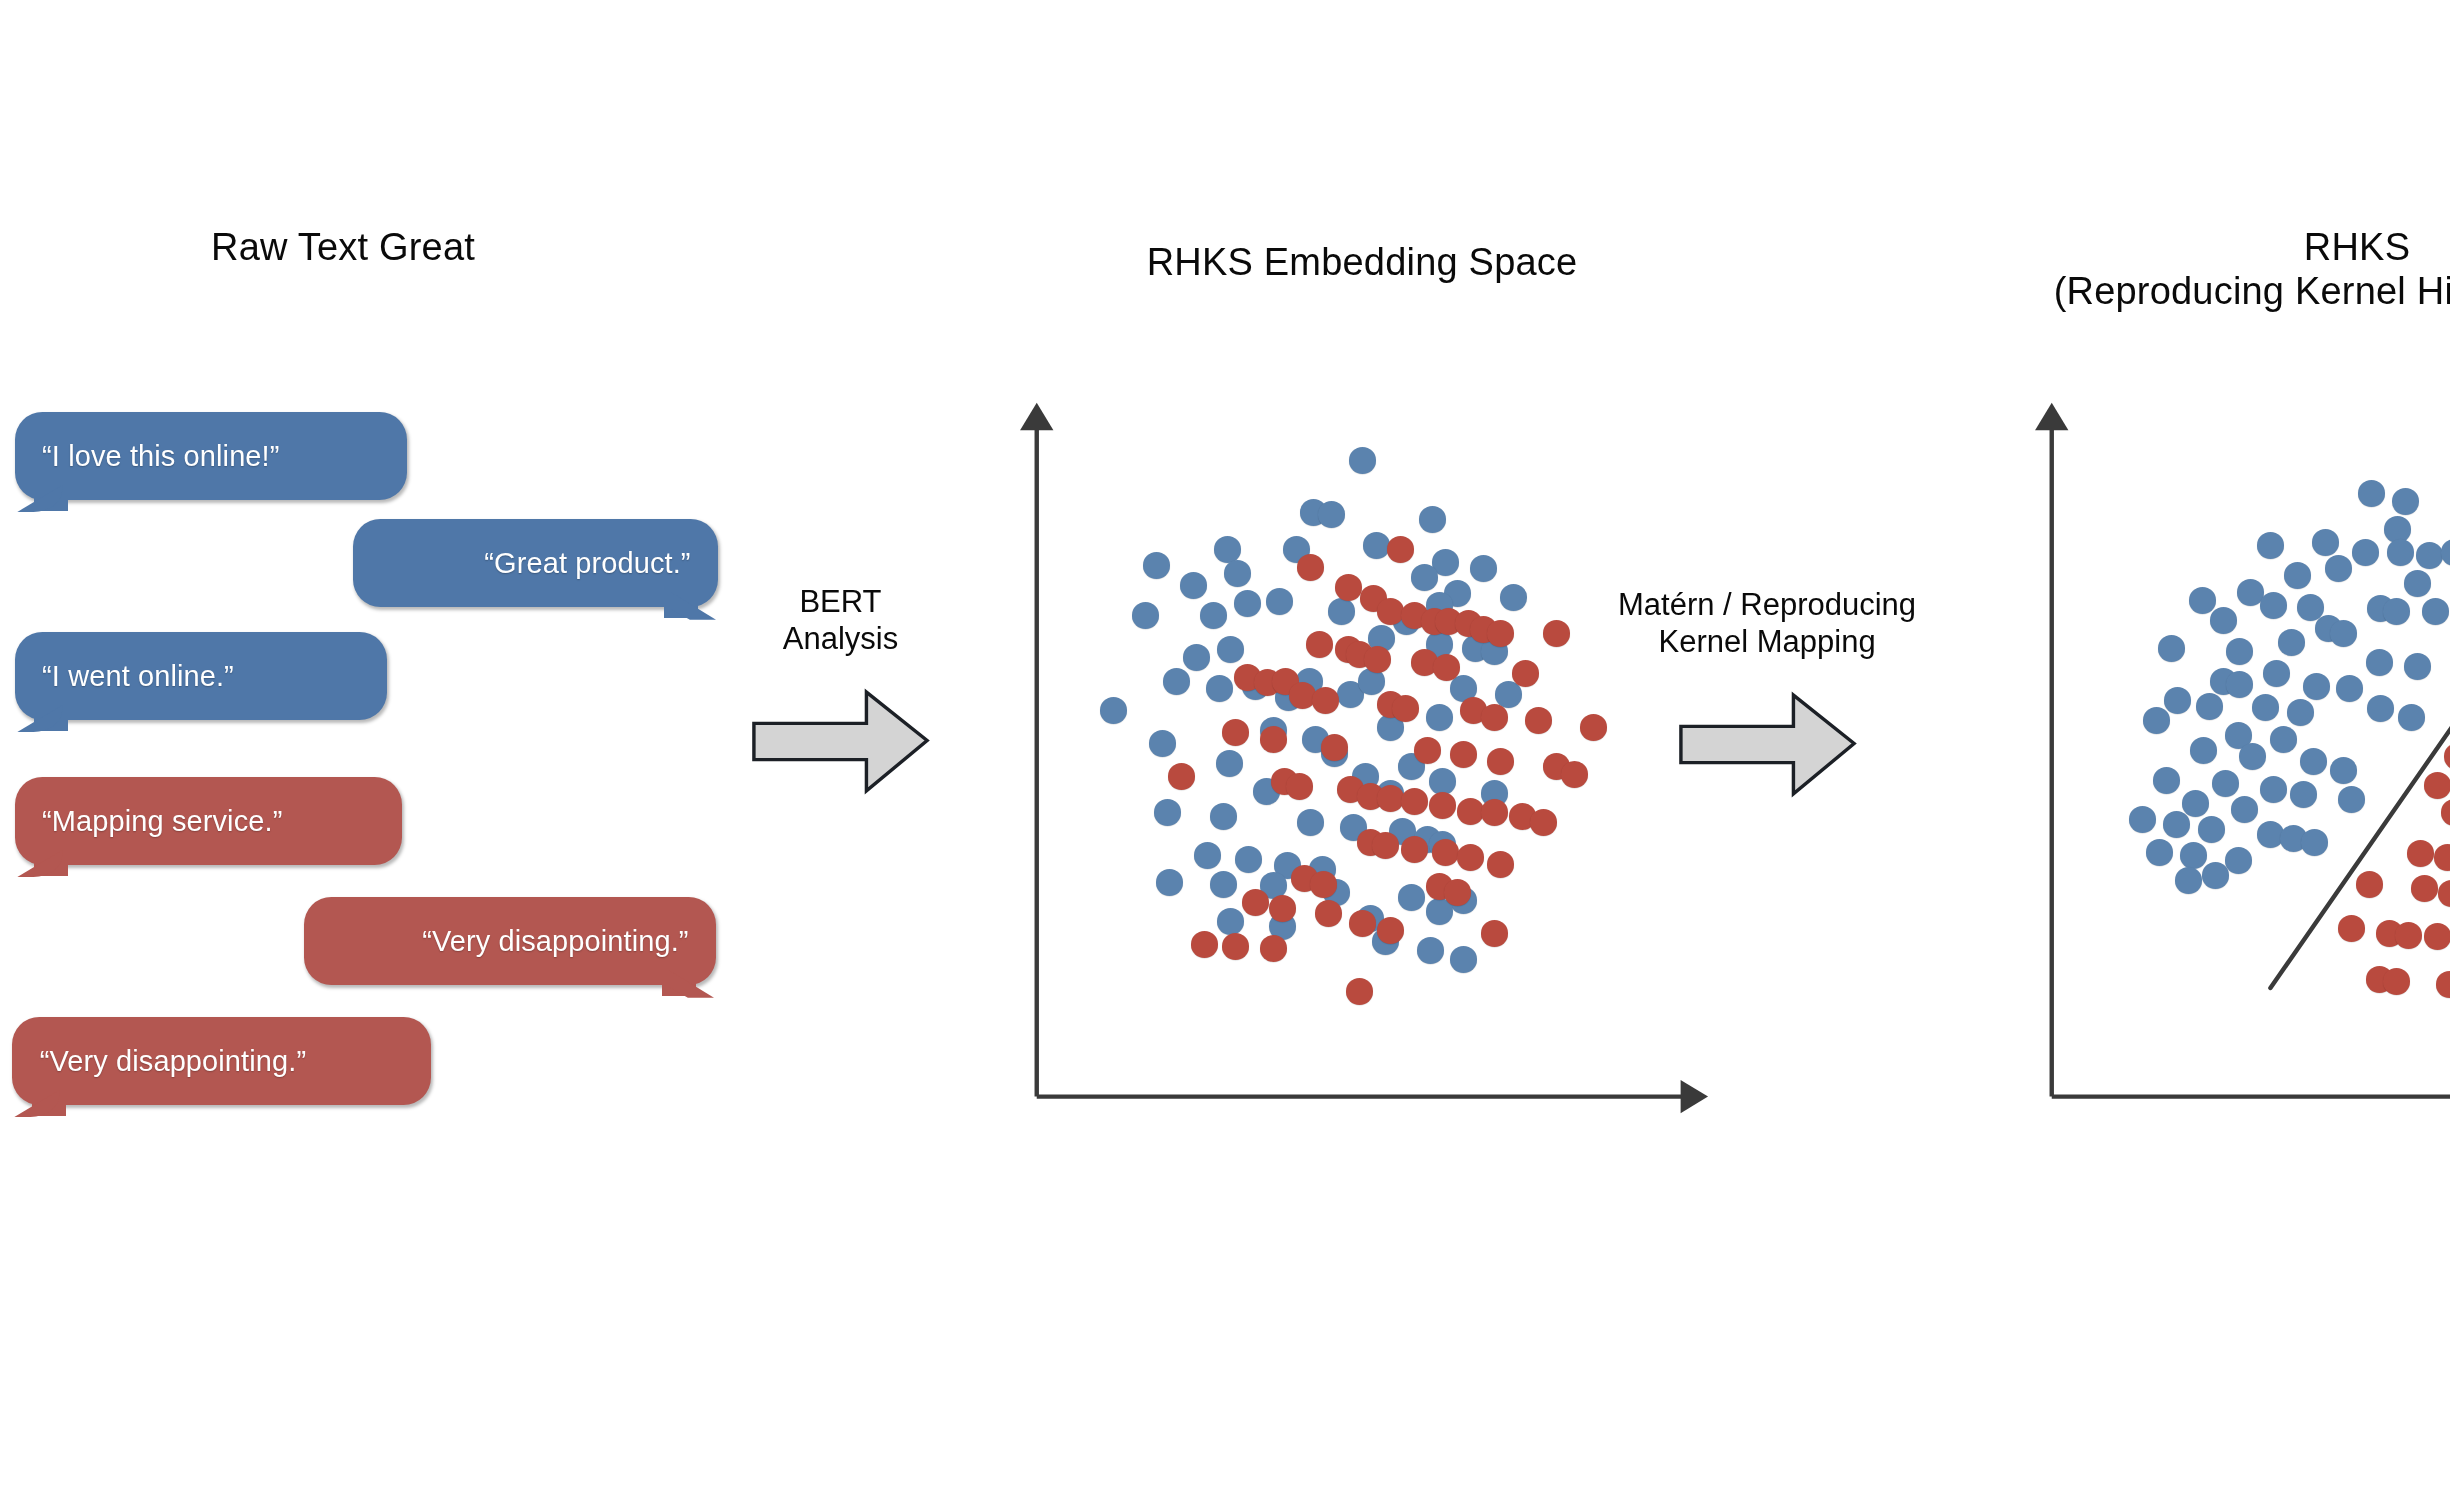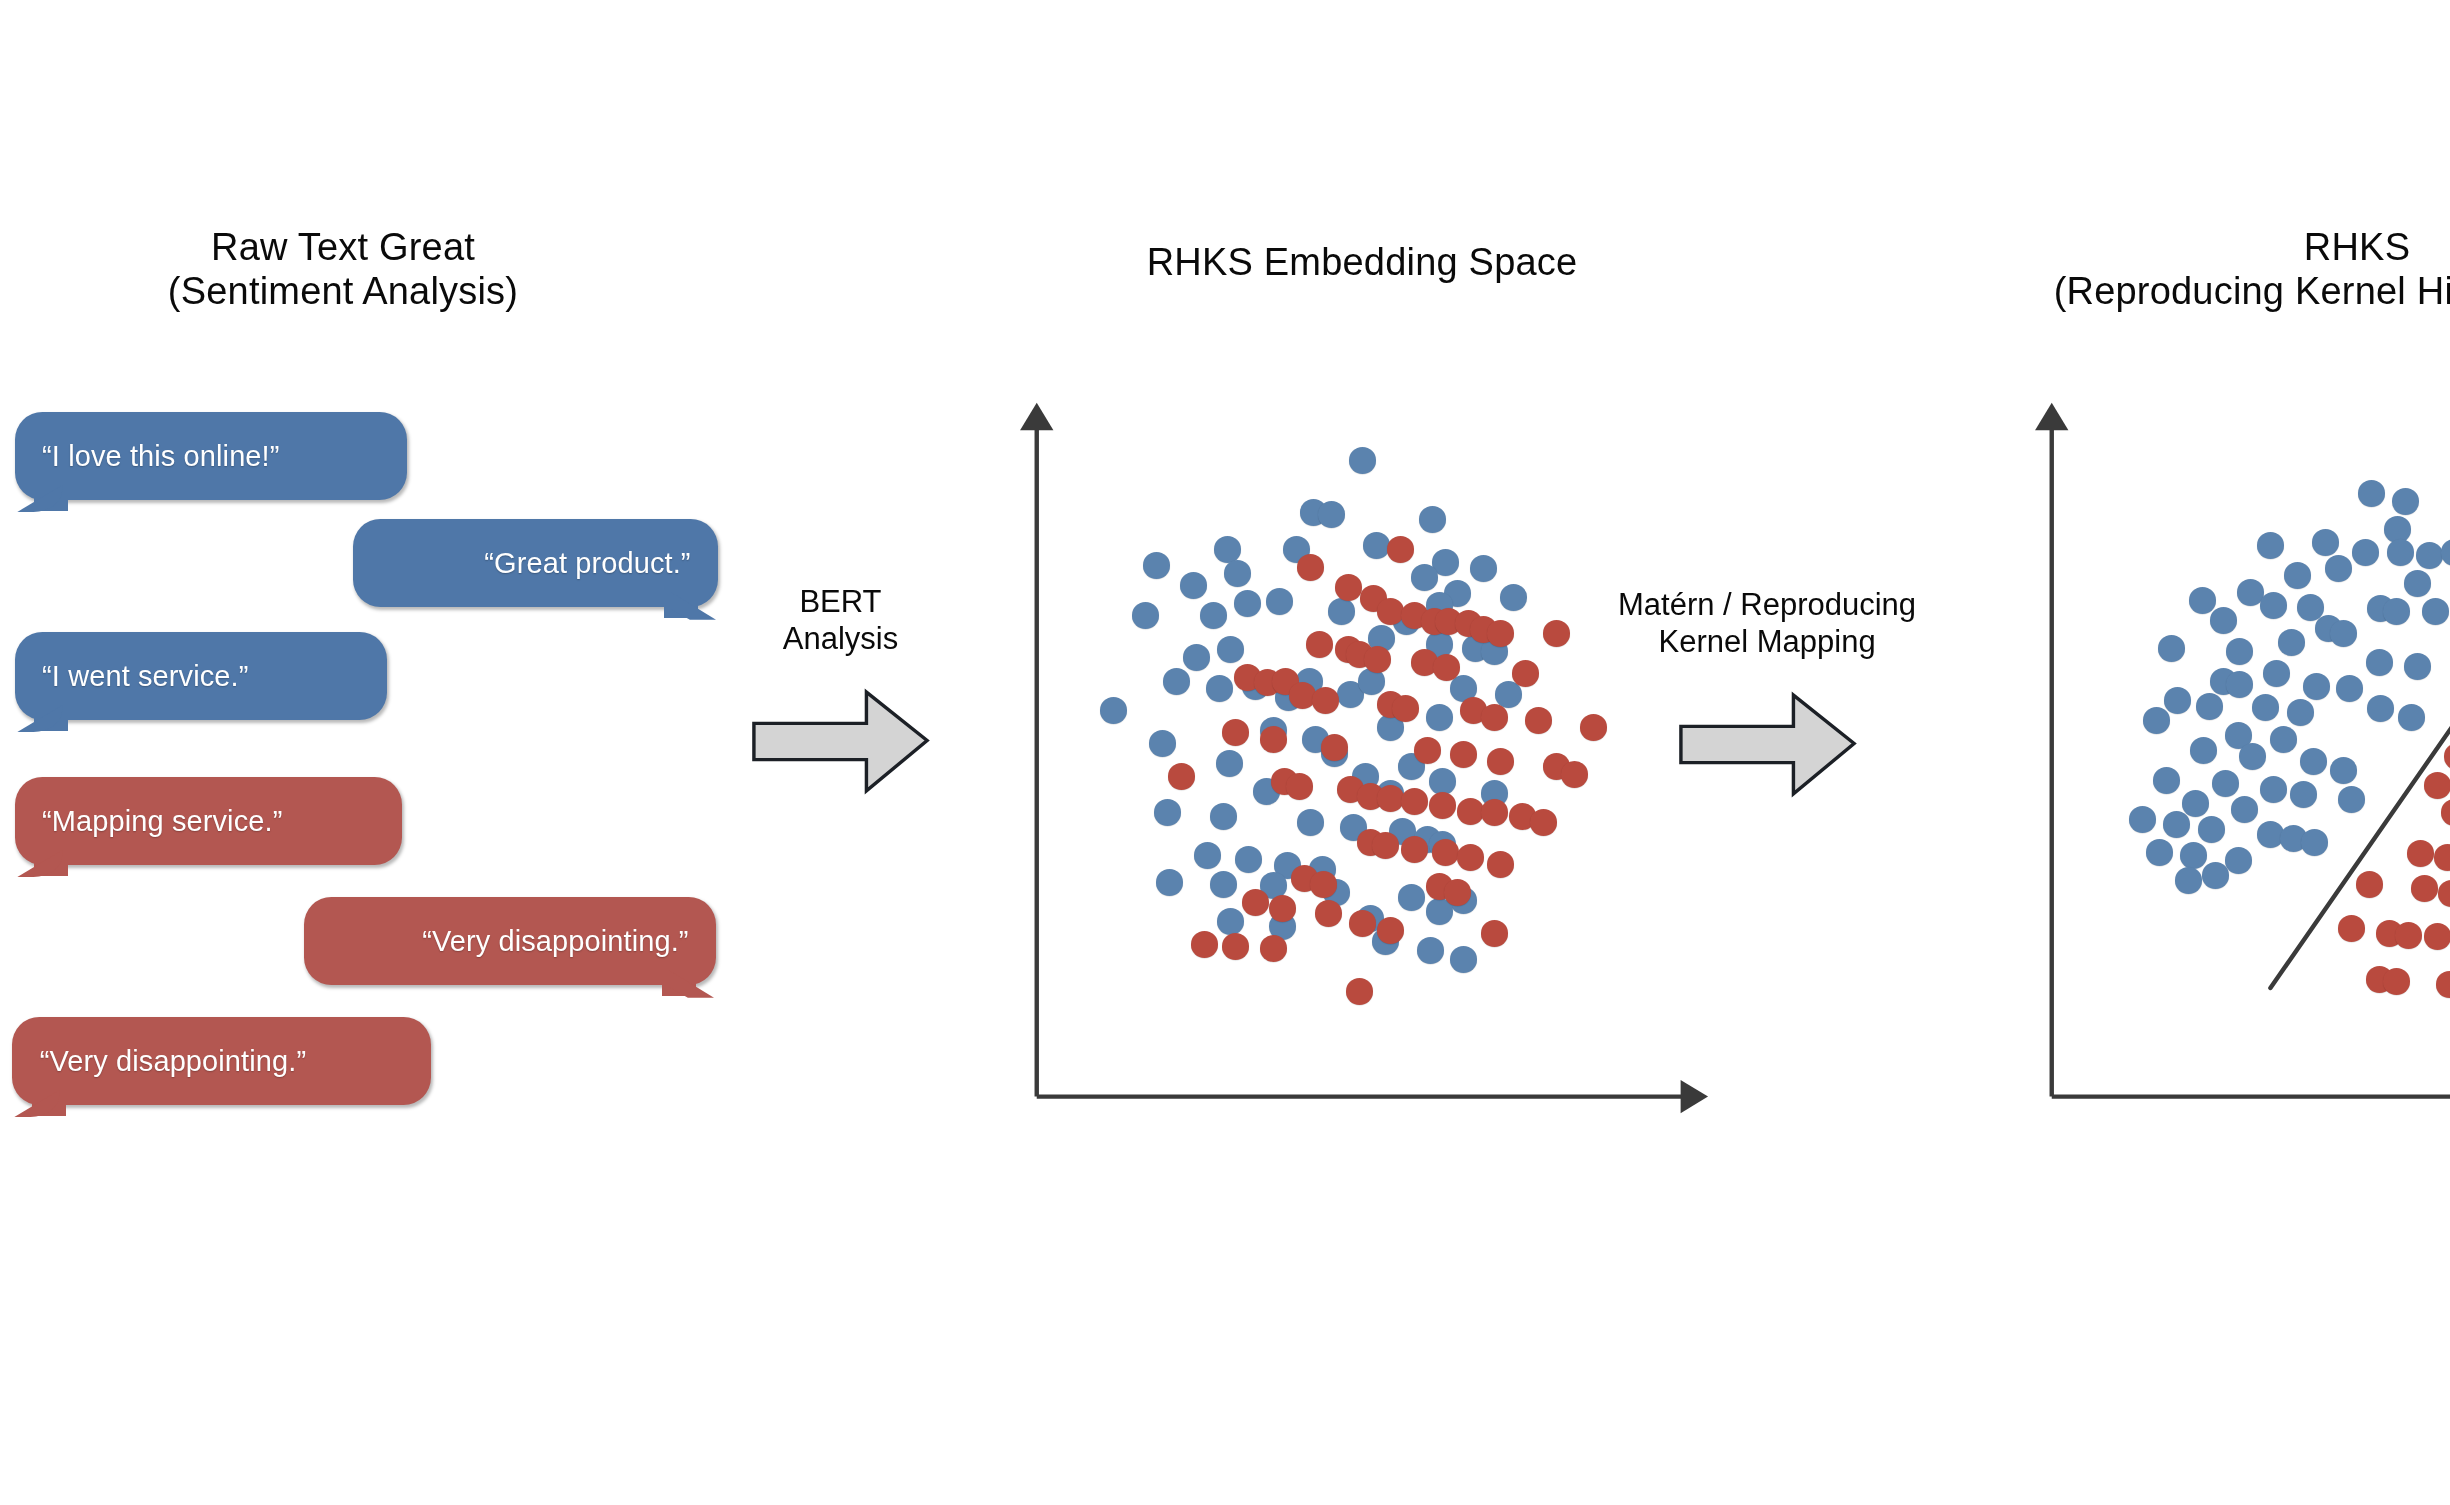--- a/index.html
+++ b/index.html
@@ -132,32 +132,31 @@
     position: absolute;
     border-radius: 50%;
     box-shadow: 0 0.5px 1px rgba(0,0,0,0.18);
   }
 </style>
 </head>
 <body>
 
 <div class="panel-title" id="title-raw">
   <span>Raw Text Great</span>
-  <span class="title-line2">(Sentiment Analysis)</span>
 </div>
 
 <div id="messages-layer">
     <div class="bubble left" style="left: 14.7px; top: 412px; width: 392px; height: 88px; background: rgb(79, 119, 168); color: rgb(255, 255, 255);">
       <span class="btext">“I love this online!”</span>
     </div>
     <div class="bubble right" style="left: 353px; top: 519px; width: 365px; height: 88px; background: rgb(79, 119, 168); color: rgb(255, 255, 255);">
       <span class="btext">“Great product.”</span>
     </div>
     <div class="bubble left" style="left: 14.7px; top: 632px; width: 372px; height: 88px; background: rgb(79, 119, 168); color: rgb(255, 255, 255);">
-      <span class="btext">“I went service.”</span>
+      <span class="btext">“I went online.”</span>
     </div>
     <div class="bubble left" style="left: 14.7px; top: 777px; width: 387px; height: 88px; background: rgb(179, 87, 81); color: rgb(255, 255, 255);">
       <span class="btext">“Mapping service.”</span>
     </div>
     <div class="bubble right" style="left: 304px; top: 897px; width: 412px; height: 88px; background: rgb(179, 87, 81); color: rgb(255, 255, 255);">
       <span class="btext">“Very disappointing.”</span>
     </div>
     <div class="bubble left" style="left: 12.3px; top: 1017px; width: 419px; height: 88px; background: rgb(179, 87, 81); color: rgb(255, 255, 255);">
       <span class="btext">“Very disappointing.”</span>
     </div>

